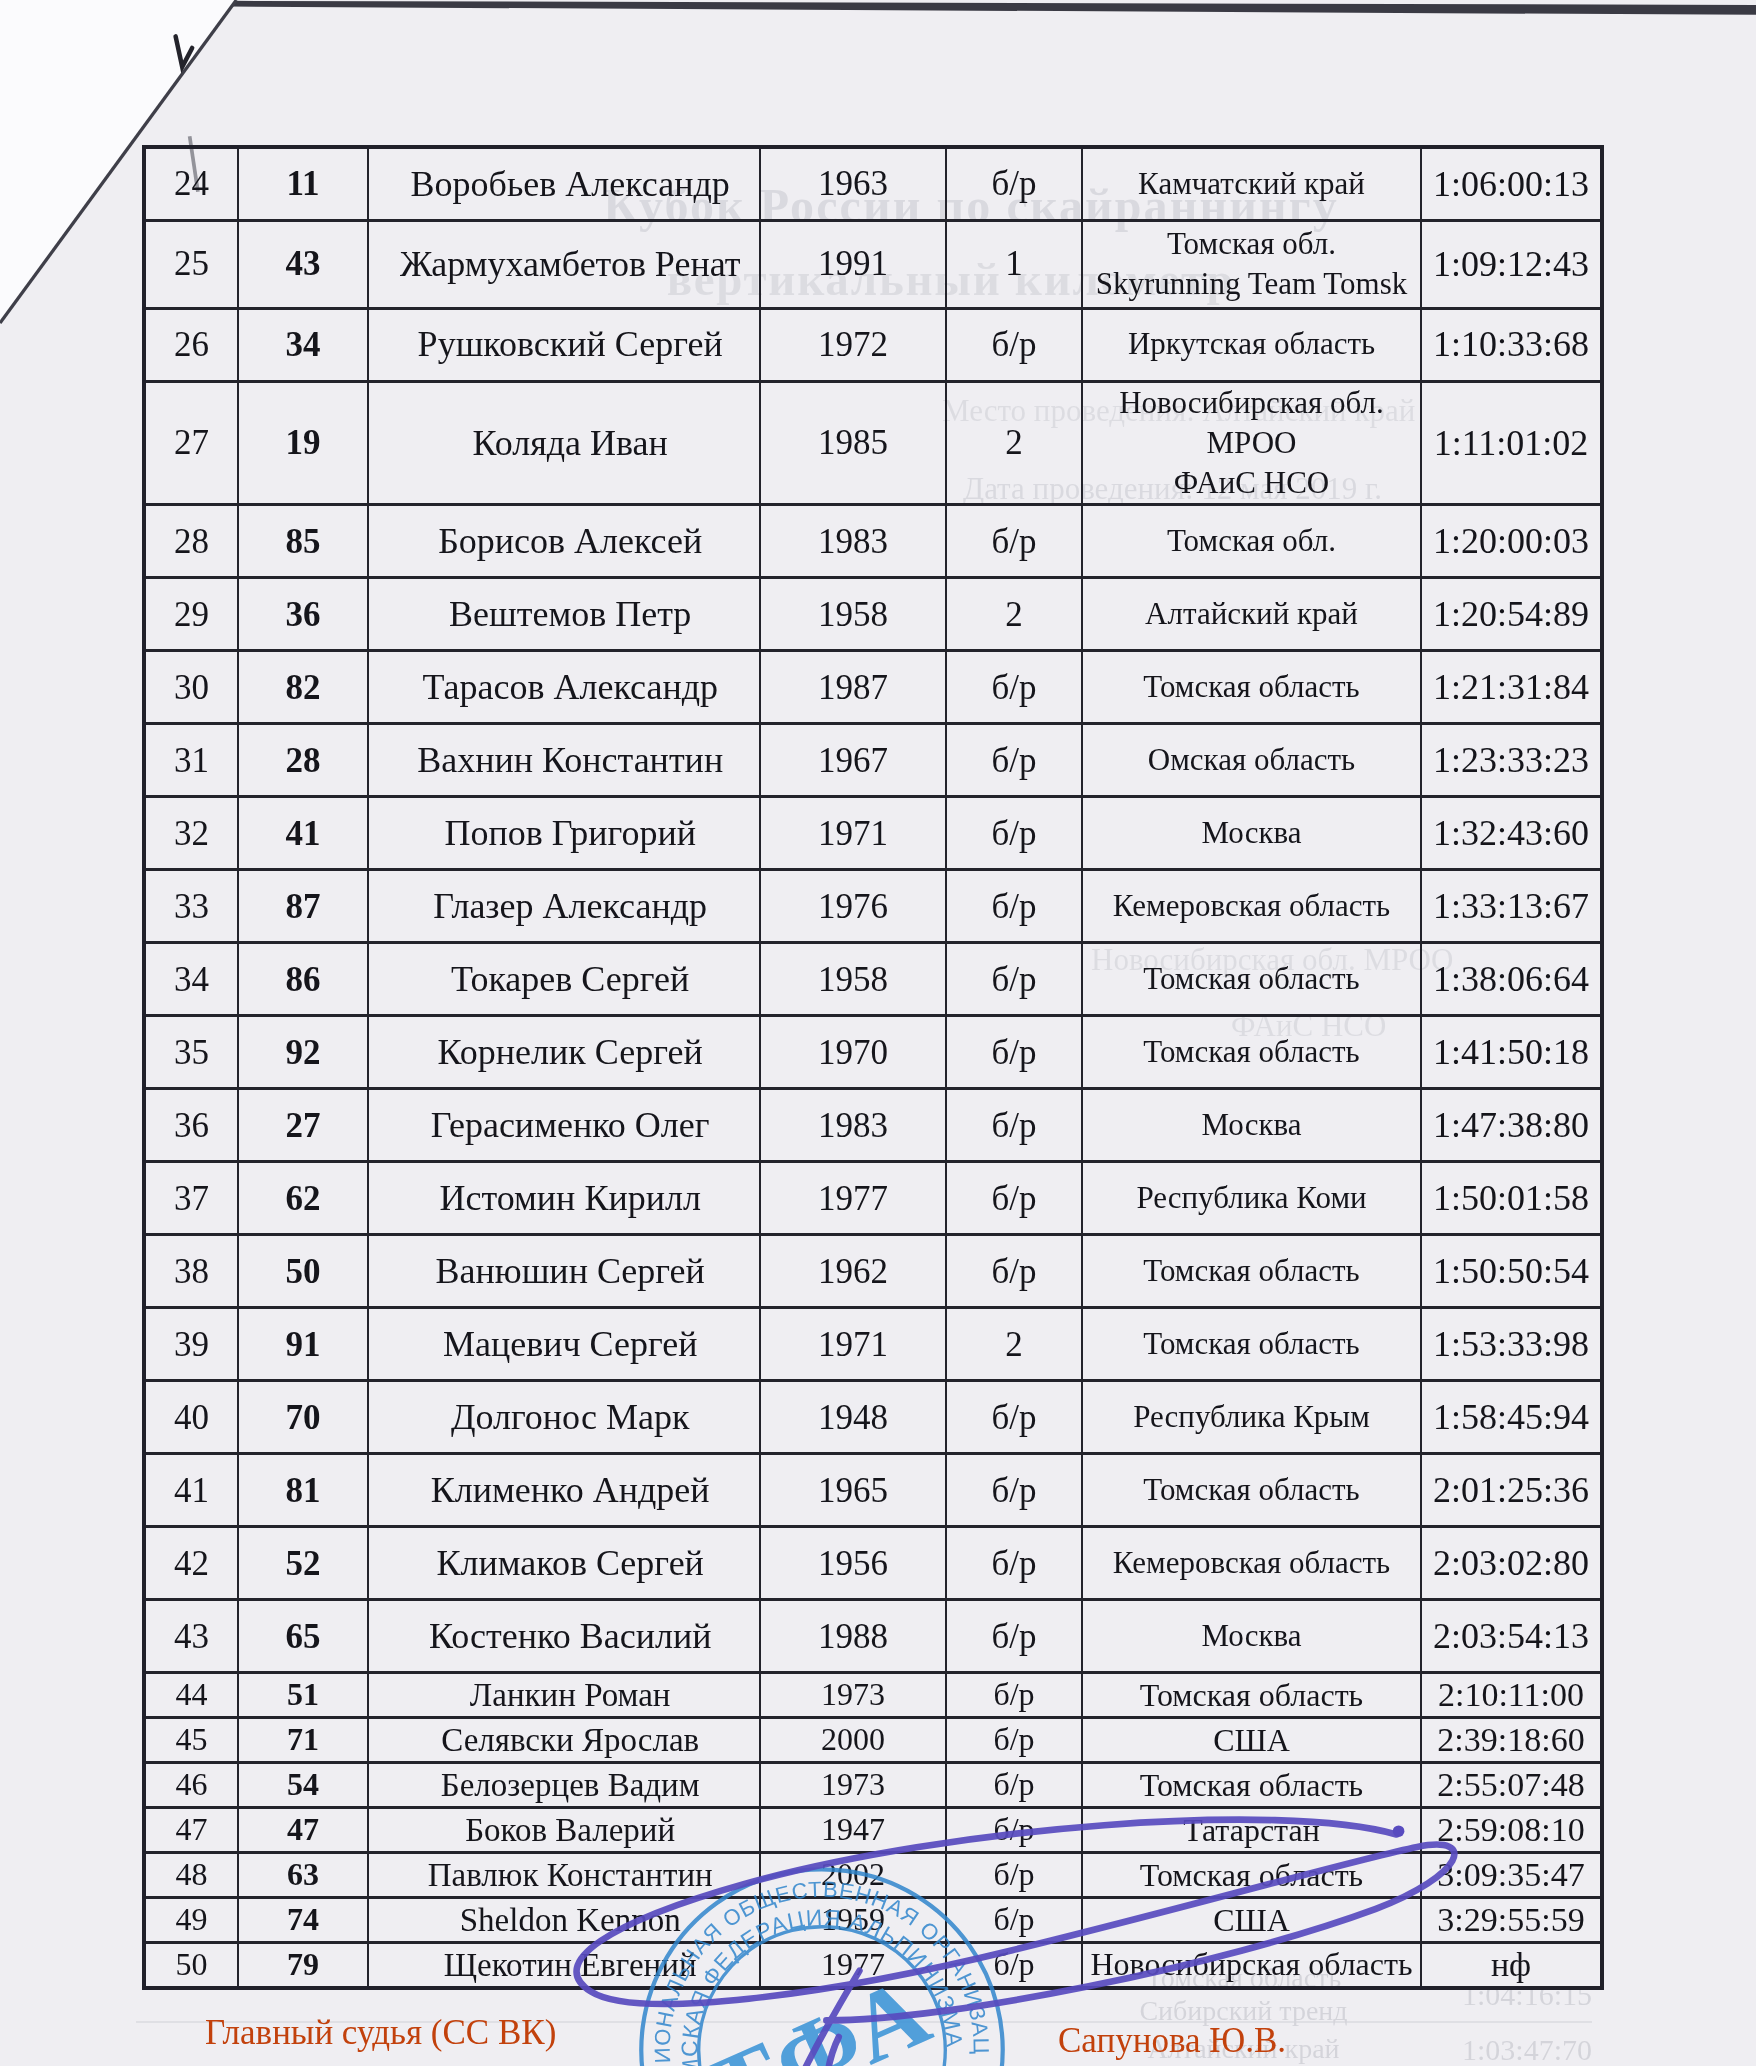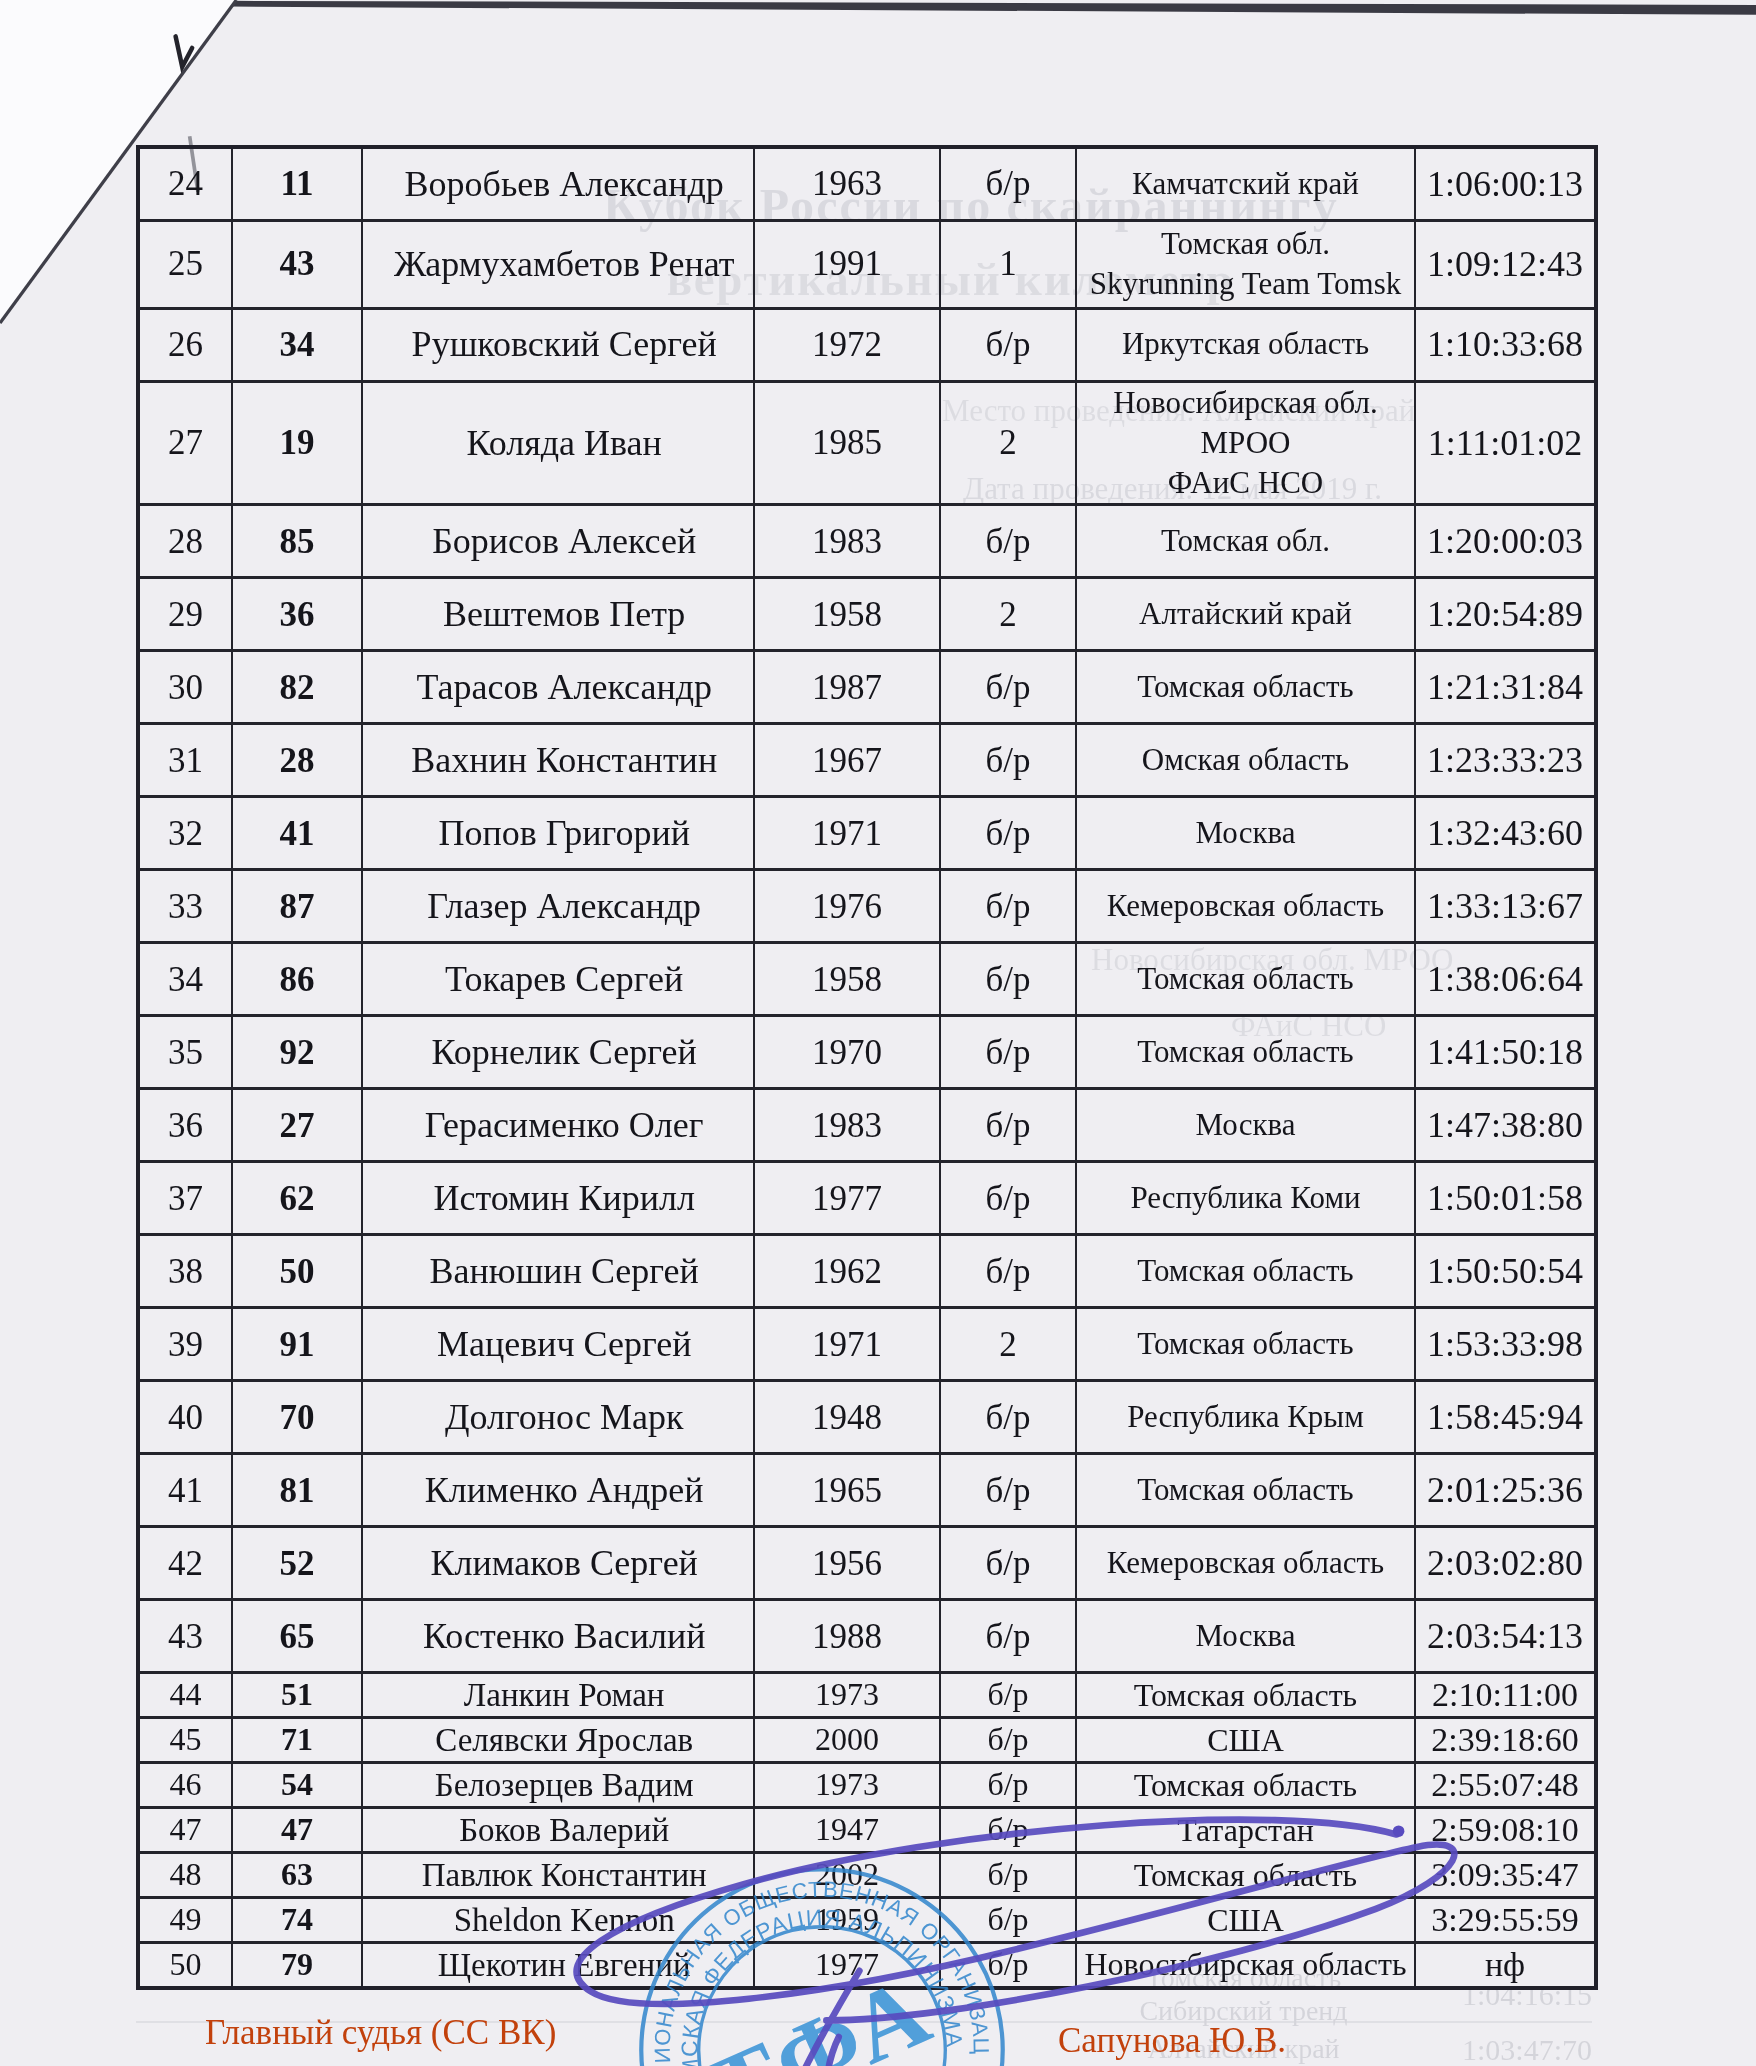--- a/index.html
+++ b/index.html
@@ -26,21 +26,21 @@
   .g-mid1{left:1091px;top:942px;font-size:31px;opacity:.12;}
   .g-mid2{left:1231px;top:1008px;font-size:31px;opacity:.12;}
   .ghost-rows{position:absolute;left:136px;top:1968px;width:1456px;opacity:.16;}
   .ghost-row{display:flex;align-items:center;height:53px;border-bottom:2.5px solid rgba(70,75,90,.55);color:#4e5463;}
   .ghost-row .gr-spacer{width:938px;}
   .ghost-row .gr-region{width:339px;text-align:center;font-size:28px;line-height:1.15;}
   .ghost-row .gr-time{width:179px;text-align:right;font-size:30px;}
 
   
   table.results{
-    position:absolute;left:136px;top:145px;width:1456px;
+    position:absolute;left:142px;top:145px;width:1456px;
     border-collapse:collapse;table-layout:fixed;
     border:4.5px solid #20202a;
     padding-left:47px;
   }
   .results td{
     border:2.9px solid #23232b;border-top-width:3.7px;border-bottom-width:3.7px;
     padding:0;text-align:center;vertical-align:middle;
     font-size:35px;line-height:1.12;color:#15151b;
     overflow:hidden;
   }

